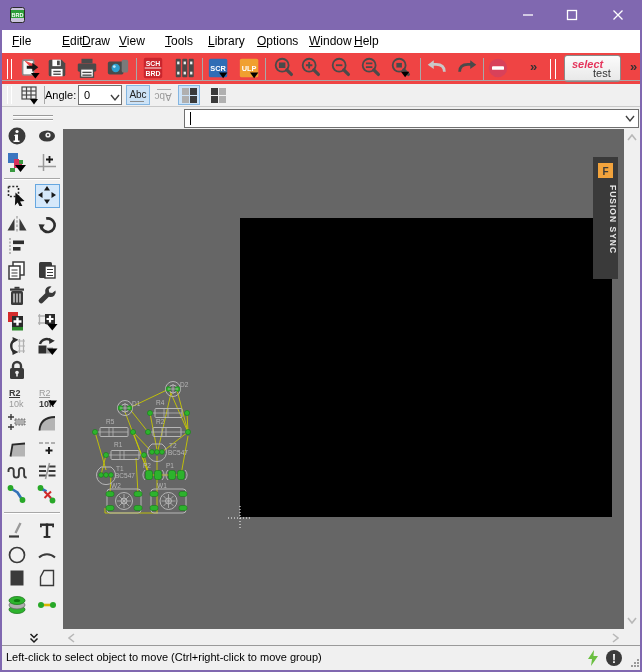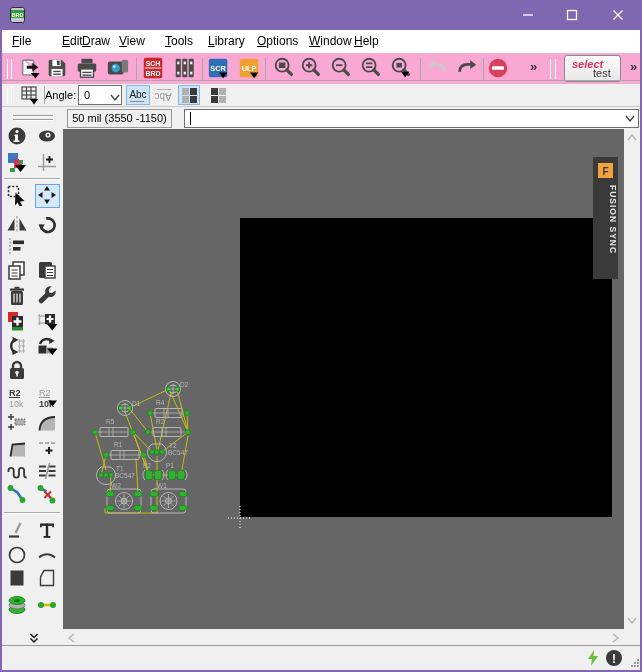--- a/index.html
+++ b/index.html
@@ -10,21 +10,21 @@
 
 #titlebar { left:0; top:0; width:642px; height:30px; background:#8068b0; }
 #titletext { left:32px; top:0; height:30px; line-height:30px; color:#fff; font-size:11.5px; letter-spacing:-0.12px; white-space:nowrap; }
 
 
 #menubar { left:2px; top:30px; width:638px; height:23px; background:#ffffff; font-size:12px; color:#000; }
 .mi { position:absolute; top:4px; }
 .mi u { text-decoration:underline; }
 
 
-#toolbar1 { left:2px; top:53px; width:638px; height:31px; background:#f9a8d4;padding-left:23px; }
+#toolbar1 { left:2px; top:53px; width:638px; height:31px; background:#ef4444;padding-left:23px; }
 #tb1line { left:2px; top:80px; width:638px; height:1px; background:#a8a8a8; }
 #toolbar2 { left:2px; top:84px; width:638px; height:23px; background:#f0f0f0; border-bottom:1px solid #c8c8c8;text-decoration:underline; }
 #coordrow { left:2px; top:108px; width:638px; height:21px; background:#f0f0f0; }
 .vsep { position:absolute; top:5px; width:1px; height:22px; background:#a8a8a8; }
 .grip { position:absolute; top:6px; width:1px; height:20px; background:#b0b0b0; border-right:1px solid #fff; }
 
 
 #sidebar { left:2px; top:108px; width:61px; height:537px; background:#f0f0f0; }
 
 
@@ -249,21 +249,20 @@
   </div>
 
   <svg class="abs" style="left:208px;top:2.5px" width="17" height="17" viewBox="0 0 17 17">
       <rect x="1" y="1" width="7" height="7" fill="#3a3a3a"></rect>
       <rect x="9" y="1" width="7" height="7" fill="#b0b0b0"></rect>
       <rect x="1" y="9" width="7" height="7" fill="#3a3a3a"></rect>
       <rect x="9" y="9" width="7" height="7" fill="#b0b0b0"></rect>
   </svg>
 </div>
 <div class="abs" id="coordrow">
-  <div class="abs" style="left:65px;top:1px;width:105px;height:19px;border:1px solid #9a9a9a;background:#f0f0f0;font-size:11px;text-align:center;line-height:17px;color:#000">50 mil (3550 -1150)</div>
   <div class="abs" style="left:182px;top:1px;width:455px;height:19px;border:1px solid #707070;background:#fff">
      <div class="abs" style="left:5px;top:2px;width:1px;height:13px;background:#000"></div>
      <svg class="abs" style="left:440px;top:5px" width="10" height="8" viewBox="0 0 10 8">
         <path d="M1 1 L5 6 L9 1" fill="none" stroke="#404040" stroke-width="1.4"></path>
       </svg>
   </div>
 </div>
 
 <div class="abs" id="sidebar">
   <div class="abs" style="left:11px;top:7px;width:40px;height:2px;border-top:1px solid #9a9a9a;border-bottom:1px solid #fdfdfd"></div>
@@ -643,20 +642,21 @@
 <div class="abs" id="hscroll">
   <svg class="abs" style="left:5px;top:4px" width="7" height="10" viewBox="0 0 7 10">
       <path d="M6 1 L1 5 L6 9" fill="none" stroke="#b8b8b8" stroke-width="1.6"></path>
     </svg>
   <svg class="abs" style="left:549px;top:4px" width="7" height="10" viewBox="0 0 7 10">
       <path d="M1 1 L6 5 L1 9" fill="none" stroke="#b8b8b8" stroke-width="1.6"></path>
     </svg>
 </div>
 
 <div class="abs" id="statusbar">
+  <div class="abs" id="statustext">Left-click to select object to move (Ctrl+right-click to move group)</div>
   <svg class="abs" style="left:583px;top:3px" width="16" height="18" viewBox="0 0 16 18">
     <path d="M9 1 L3 10 L7 10 L6 17 L13 7 L8.5 7 Z" fill="#6abf40"></path>
   </svg>
   <svg class="abs" style="left:603px;top:3px" width="18" height="18" viewBox="0 0 18 18">
     <circle cx="9" cy="9" r="8" fill="#3a3a3a"></circle>
     <text x="9" y="13.5" font-size="12" font-weight="bold" fill="#fff" text-anchor="middle" font-family="Liberation Sans">!</text>
   </svg>
   <svg class="abs" style="left:628px;top:12px" width="10" height="10" viewBox="0 0 10 10">
     <g fill="#9a9a9a">
         <rect x="7" y="1" width="2" height="2"></rect>

